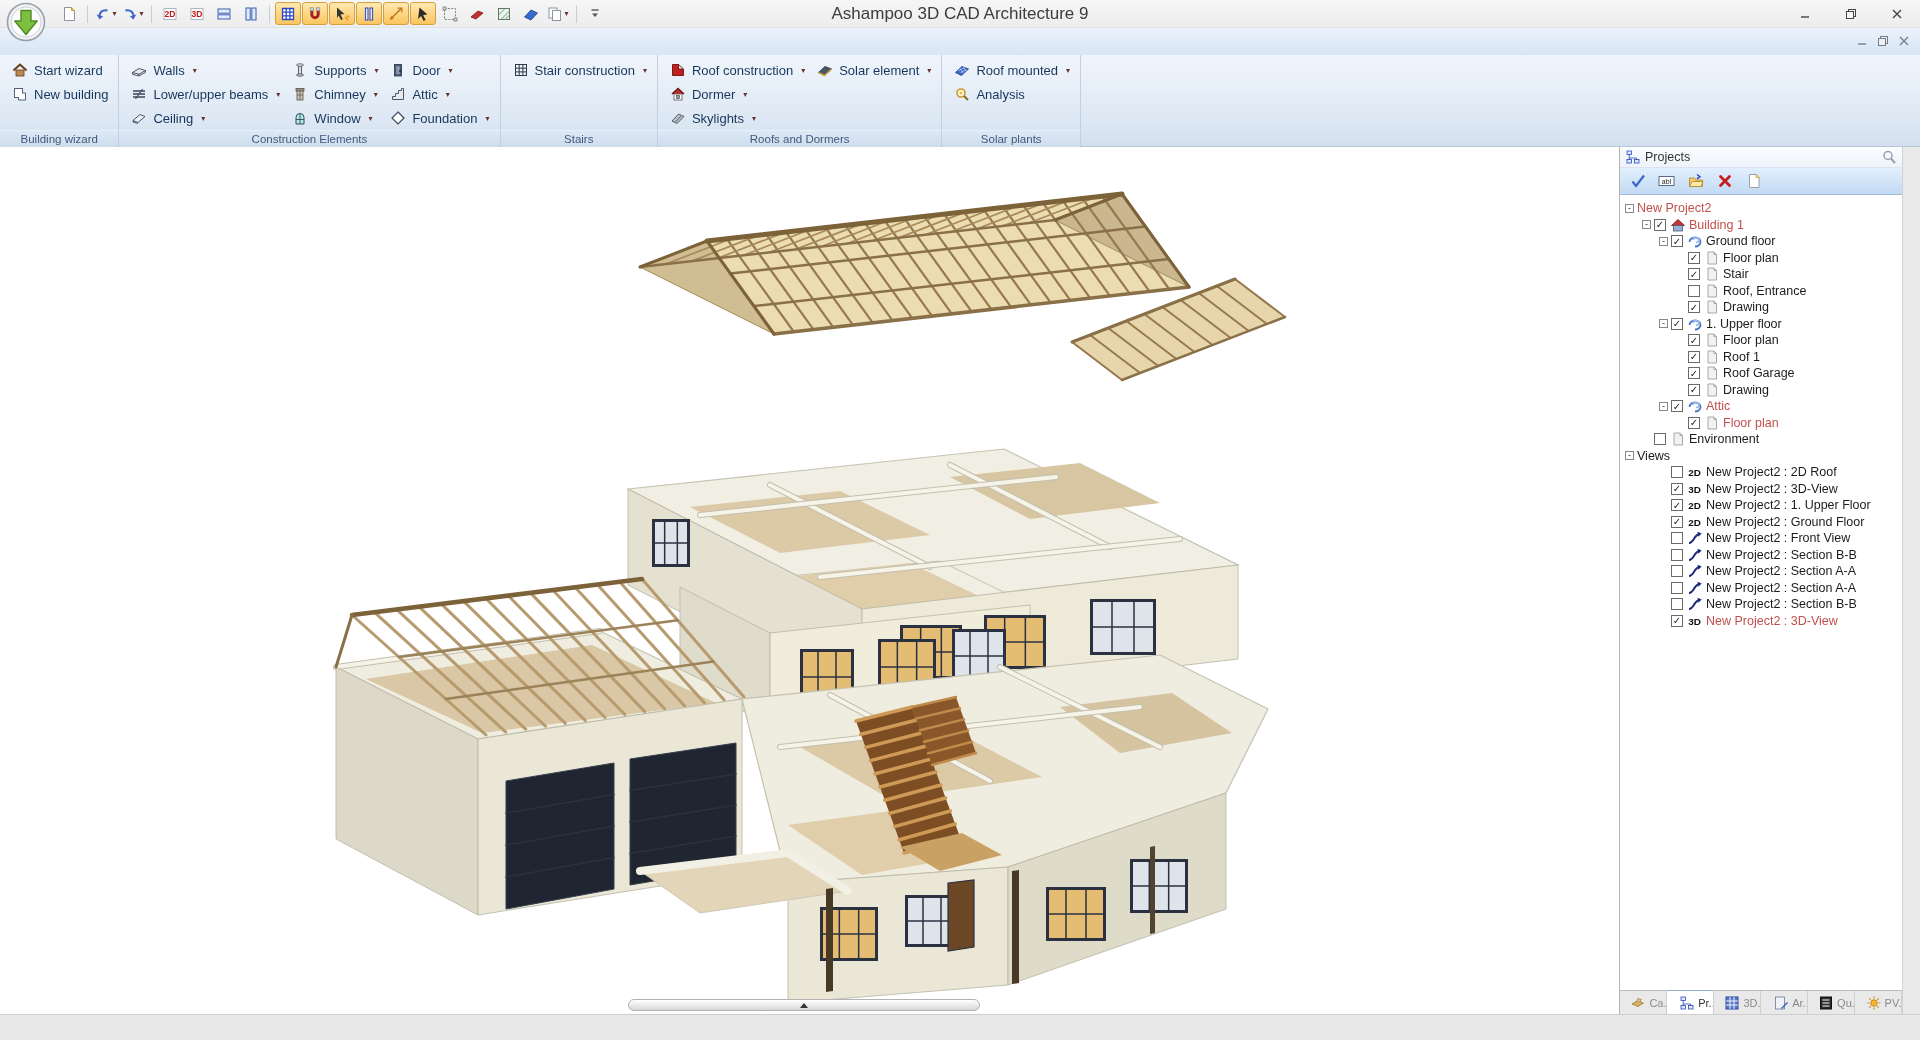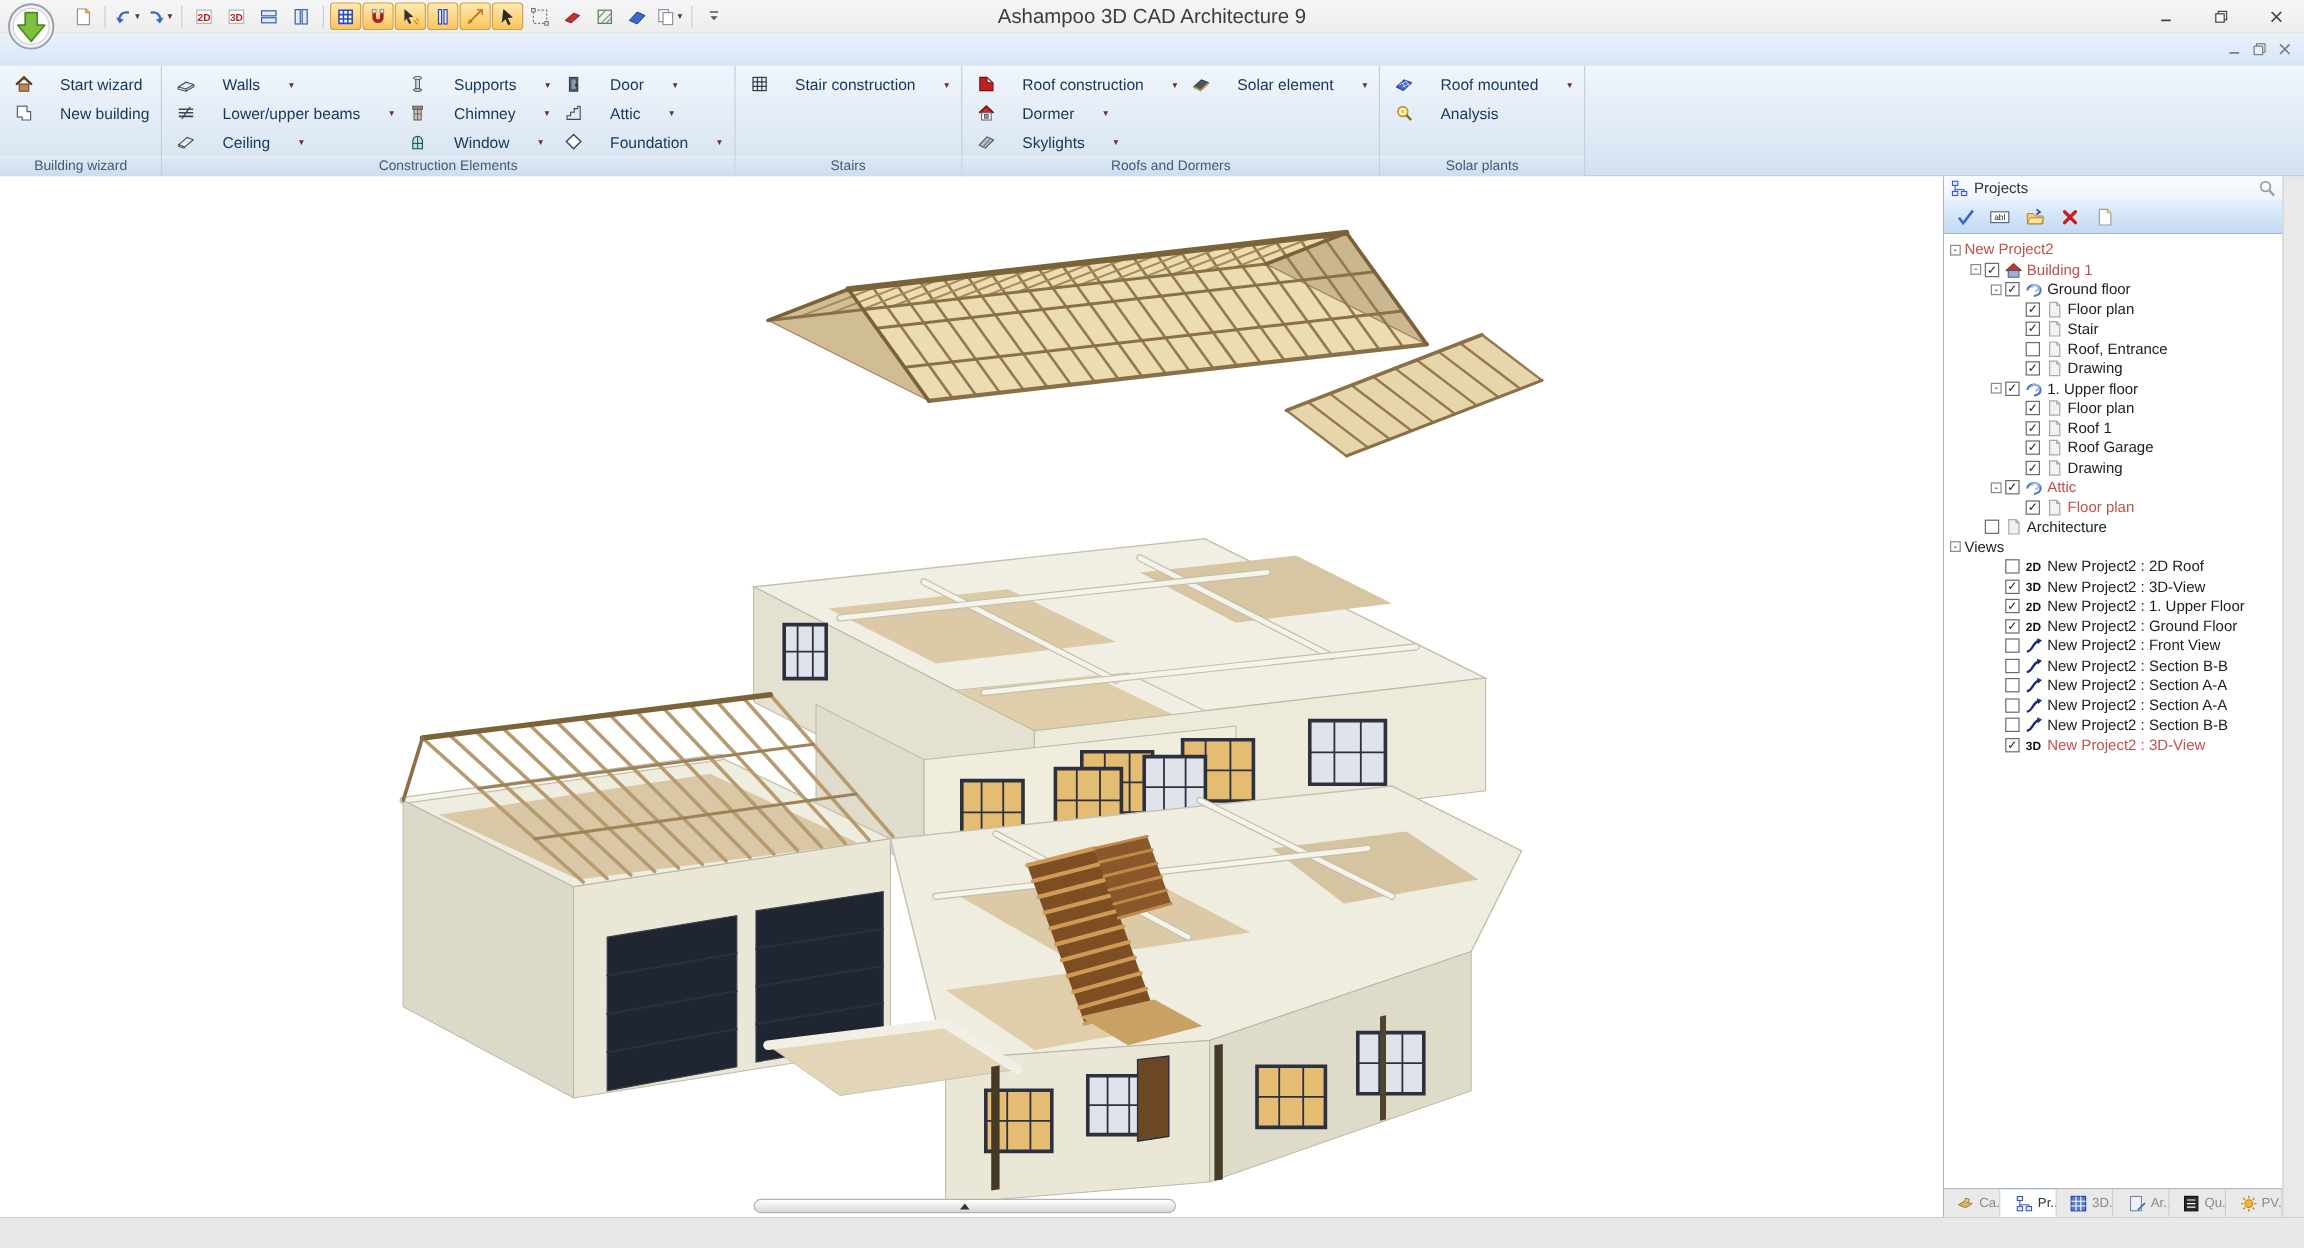--- a/index.html
+++ b/index.html
@@ -28,21 +28,21 @@
   .mtab.active { background:linear-gradient(#ffffff,#f0f5fb); border:1px solid #b9cce2; border-bottom:none;
                  border-radius:3px 3px 0 0; padding:4px 17px; }
   .mdi-controls { margin-left:auto; display:flex; gap:9px; align-items:center; padding:0 10px 5px 0; opacity:.65; }
 
   
   .ribbon { height:92px; background:linear-gradient(#f0f5fc,#dde8f4 72%,#d2dfee);
             border-bottom:1px solid #b6c5d8; display:flex; align-items:stretch; }
   .rgroup { display:flex; flex-direction:column; border-right:1px solid #c3d0e2; position:relative; }
   .rgroup-items { flex:1; display:grid; grid-template-rows:repeat(3,24px); grid-auto-flow:column;
                   column-gap:4px; align-content:start; padding:3px 6px 0 8px; }
-  .ritem { display:flex; align-items:center; gap:22px; font-size:13px; color:#16365c;
+  .ritem { display:flex; align-items:center; gap:6px; font-size:13px; color:#16365c;
            white-space:nowrap; padding:1px 4px; border-radius:2px; }
   .ritem .dd { font-size:8px; color:#6b3030; margin-left:2px; }
   .rcaption { height:17px; line-height:16px; text-align:center; font-size:11.5px; color:#3f5a7d;
               background:linear-gradient(#dde8f4,#cedcec); border-top:1px solid #e9f0f8; }
   .rgroup:nth-child(1){ min-width:113px; }
   .rgroup:nth-child(2){ min-width:337px; }
   .rgroup:nth-child(3){ min-width:128px; }
   .rgroup:nth-child(4){ min-width:273px; }
   .rgroup:nth-child(5){ min-width:120px; }
 
@@ -956,21 +956,21 @@
         <div class="trow">
           <span class="tsp" style="width: 17px;"></span>
           <span class="expgap"></span>
           <span class="cb"></span>
           <span class="ticon">
             <svg width="16" height="16" viewBox="0 0 16 16" style="display:block">
               <path d="M4 2 h6 l2.5 2.5 v9.5 h-8.5 z" fill="#f2f2f2" stroke="#a8a8a8"></path>
               <path d="M10 2 v2.5 h2.5" fill="none" stroke="#a8a8a8"></path>
             </svg>
           </span>
-          <span class="tlabel">Architecture</span>
+          <span class="tlabel">Environment</span>
         </div>
         <div class="trow">
           <span class="tsp" style="width: 0px;"></span>
           <span class="exp">-</span>
           <span class="tlabel">Views</span>
         </div>
         <div class="trow">
           <span class="tsp" style="width: 34px;"></span>
           <span class="expgap"></span>
           <span class="cb"></span>

